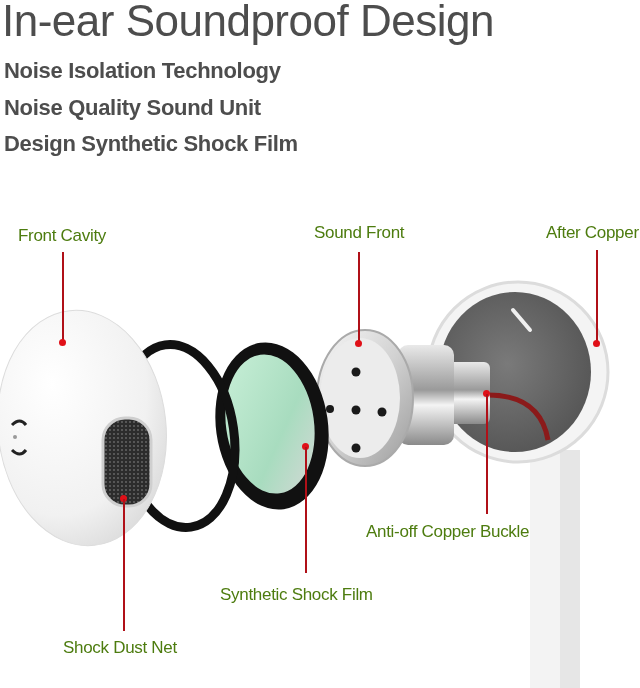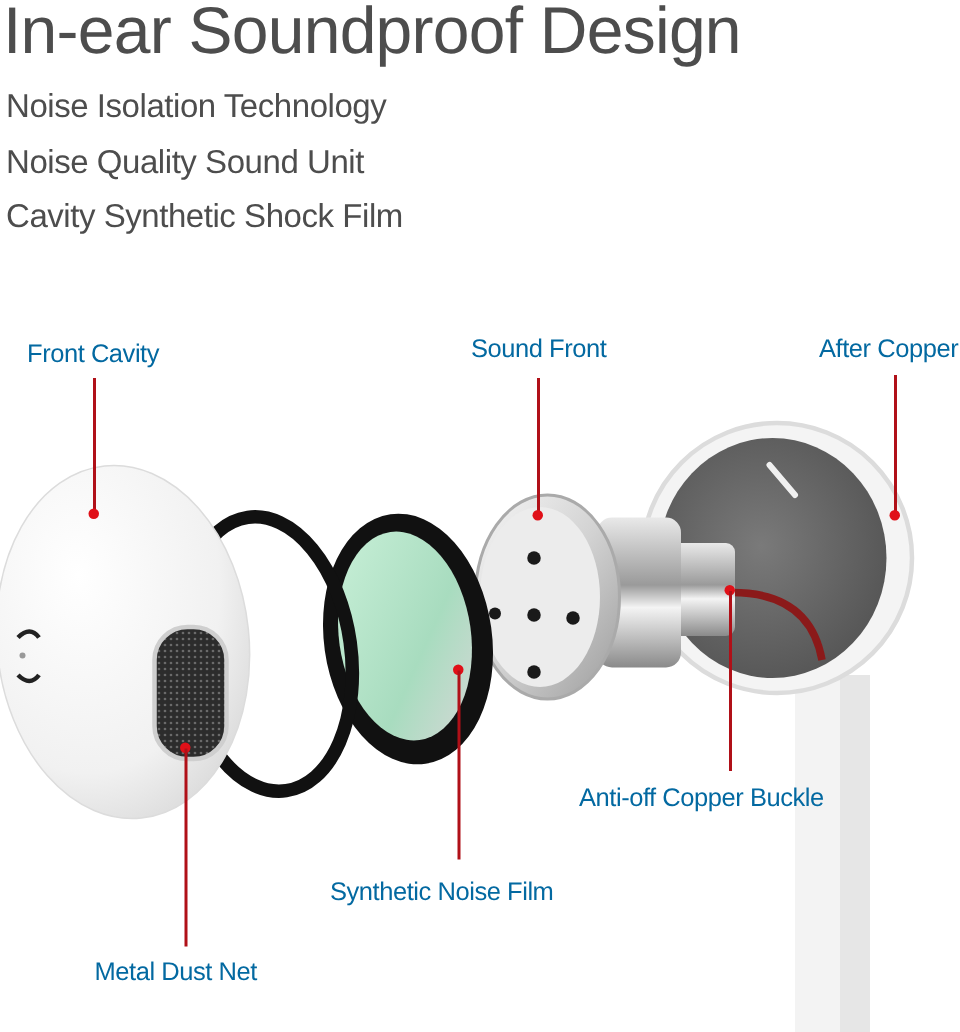--- a/index.html
+++ b/index.html
@@ -1,30 +1,30 @@
 <!DOCTYPE html>
 <html><head>
 <meta charset="utf-8">
 <style>
   html,body{margin:0;padding:0;background:#fff;}
   body{width:640px;height:688px;position:relative;overflow:hidden;font-family:"Liberation Sans","DejaVu Sans",sans-serif;color:#4a4a4a;}
   .title{position:absolute;left:2px;top:-4px;font-size:44px;letter-spacing:-0.5px;color:#4d4d4d;white-space:nowrap;}
-  .feat{position:absolute;left:4px;font-size:22px;color:#4d4d4d;white-space:nowrap;letter-spacing:-0.3px;}
-  .label{position:absolute;font-size:17px;color:#0369a1;white-space:nowrap;letter-spacing:-0.3px;}
+  .feat{position:absolute;left:4px;font-size:22px;color:#4d4d4d;white-space:nowrap;letter-spacing:-0.3px;font-weight:bold;}
+  .label{position:absolute;font-size:17px;color:#4d7c0f;white-space:nowrap;letter-spacing:-0.3px;}
   .line{position:absolute;width:2px;background:#b01018;}
   .dot{position:absolute;width:7px;height:7px;border-radius:50%;background:#e01018;}
   svg.art{position:absolute;left:0;top:0;}
 </style>
 </head>
 <body>
 
 <div class="title">In-ear Soundproof Design</div>
 <div class="feat" style="top:58px">Noise Isolation Technology</div>
 <div class="feat" style="top:95px">Noise Quality Sound Unit</div>
-<div class="feat" style="top:131px">Cavity Synthetic Shock Film</div>
+<div class="feat" style="top:131px">Design Synthetic Shock Film</div>
 
 <svg class="art" width="640" height="688" viewBox="0 0 640 688">
   <defs>
     <radialGradient id="shell" cx="0.35" cy="0.3" r="0.8">
       <stop offset="0" stop-color="#ffffff"></stop>
       <stop offset="0.7" stop-color="#f1f1f1"></stop>
       <stop offset="1" stop-color="#d8d8d8"></stop>
     </radialGradient>
     <linearGradient id="metal" x1="0" y1="0" x2="1" y2="1">
       <stop offset="0" stop-color="#f7f7f7"></stop>
@@ -90,21 +90,21 @@
 <div class="label" style="left:314px;top:223px">Sound Front</div>
 <div class="line" style="left:358px;top:252px;height:92px"></div>
 <div class="dot" style="left:355px;top:340px"></div>
 
 <div class="label" style="left:546px;top:223px">After Copper</div>
 <div class="line" style="left:596px;top:250px;height:92px"></div>
 <div class="dot" style="left:593px;top:340px"></div>
 
 <div class="dot" style="left:483px;top:390px"></div>
 <div class="line" style="left:486px;top:394px;height:120px"></div>
-<div class="label" style="left:386px;top:522px">Anti-off Copper Buckle</div>
+<div class="label" style="left:366px;top:522px">Anti-off Copper Buckle</div>
 
 <div class="dot" style="left:302px;top:443px"></div>
 <div class="line" style="left:305px;top:447px;height:126px"></div>
-<div class="label" style="left:220px;top:585px">Synthetic Noise Film</div>
+<div class="label" style="left:220px;top:585px">Synthetic Shock Film</div>
 
 <div class="dot" style="left:120px;top:495px"></div>
 <div class="line" style="left:123px;top:499px;height:132px"></div>
-<div class="label" style="left:63px;top:638px">Metal Dust Net</div>
+<div class="label" style="left:63px;top:638px">Shock Dust Net</div>
 
 </body></html>

